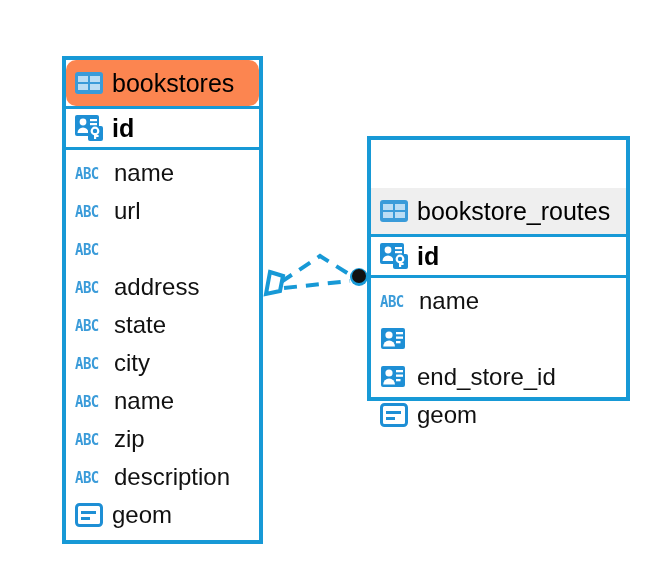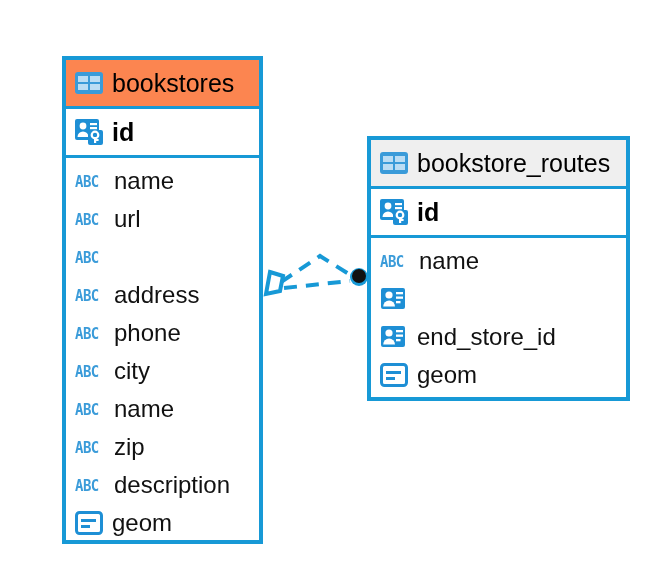--- a/index.html
+++ b/index.html
@@ -29,35 +29,35 @@
   }
 
   .entity-header {
     display: flex;
     align-items: center;
     box-sizing: border-box;
     height: 46px;
     padding: 0 9px;
     gap: 9px;
   }
-  .entity-header.orange { background: #FC8550; }
-  .entity-header.grey   { background: #EFEFEF; }
+  .entity-header.orange { background: #FC8550; border-radius: 10px; }
+  .entity-header.grey   { background: #EFEFEF; margin-top: 48px; }
 
   .entity-title {
     font-size: 25px;
     color: #000000;
     line-height: 1;
     white-space: nowrap;
   }
 
   .pk-row {
     display: flex;
     align-items: center;
     box-sizing: border-box;
-    height: 52px;
+    height: 44px;
     padding: 0 9px;
     gap: 9px;
     border-top: 3px solid #1799D6;
     border-bottom: 3px solid #1799D6;
     background: #ffffff;
   }
   .pk-label {
     font-size: 25px;
     font-weight: bold;
     color: #000000;
@@ -187,21 +187,21 @@
         <span class="icon abc-icon">
           <span>ABC</span>
         </span>
         <span class="field-label">address</span>
       </div>
 
       <div class="field-row">
         <span class="icon abc-icon">
           <span>ABC</span>
         </span>
-        <span class="field-label">phone</span>
+        <span class="field-label">state</span>
       </div>
 
       <div class="field-row">
         <span class="icon abc-icon">
           <span>ABC</span>
         </span>
         <span class="field-label">city</span>
       </div>
 
       <div class="field-row">

